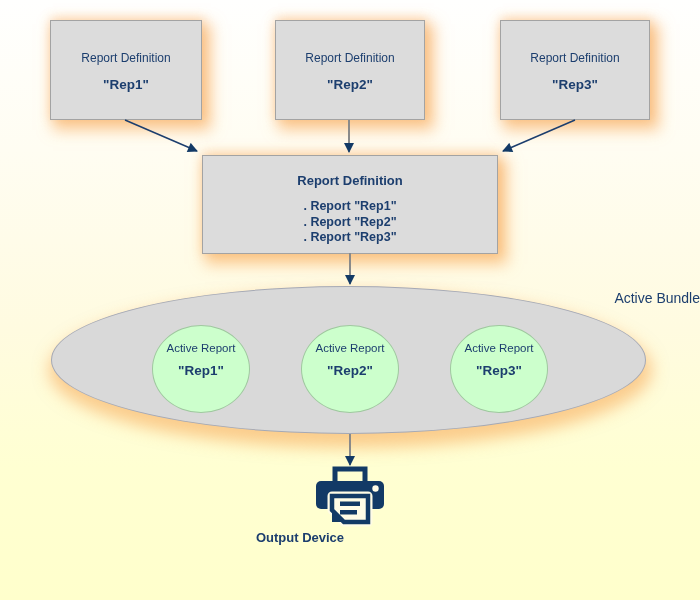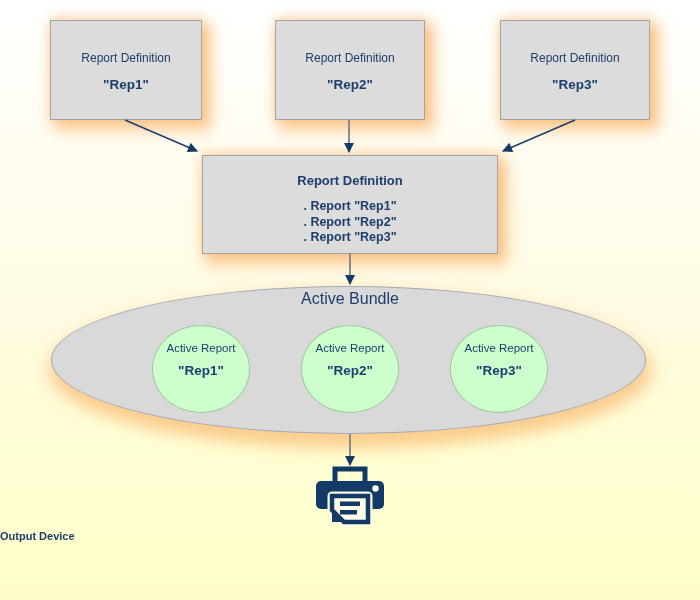--- a/index.html
+++ b/index.html
@@ -25,33 +25,33 @@
   #bundle-box .t{font-size:13px;font-weight:bold;margin-top:17px;}
   #bundle-box ul{list-style:none;margin:11px auto 0;padding:0;width:fit-content;text-align:left;
     font-size:12.5px;font-weight:bold;line-height:15.5px;}
   #active-bundle-ellipse{
     position:absolute;left:51px;top:286px;width:595px;height:148px;
     background:#d9d9d9;border:1px solid #a5a9b5;border-radius:50%;
     box-shadow:2px 10px 16px 4px rgba(247,158,68,.5);
     box-sizing:border-box;
   }
   #active-bundle-label{
-    position:absolute;left:0;top:290px;width:700px;text-align:center;
-    font-size:16px;color:#1c3e6e;
+    position:absolute;left:0;top:290px;width:700px;text-align:right;
+    font-size:14px;color:#1c3e6e;
   }
   .circle{
     position:absolute;top:325px;width:98px;height:88px;border-radius:50%;
     background:#ccffcc;border:1px solid #9fc79f;box-sizing:border-box;
     text-align:center;color:#1c3e6e;
   }
   .circle .t{font-size:11.5px;margin-top:16px;}
   .circle .n{font-size:13.5px;font-weight:bold;margin-top:9px;}
   #output-device-label{
-    position:absolute;left:0;top:530px;width:600px;text-align:left;
-    font-size:11px;font-weight:bold;color:#1c3e6e;
+    position:absolute;left:0;top:530px;width:600px;text-align:center;
+    font-size:13px;font-weight:bold;color:#1c3e6e;
   }
   #connector-layer,#printer{position:absolute;pointer-events:none;}
   #connector-layer{left:0;top:0;}
   #printer{left:315px;top:466px;}
 </style>
 </head>
 <body>
 
 <div id="stage">
 

